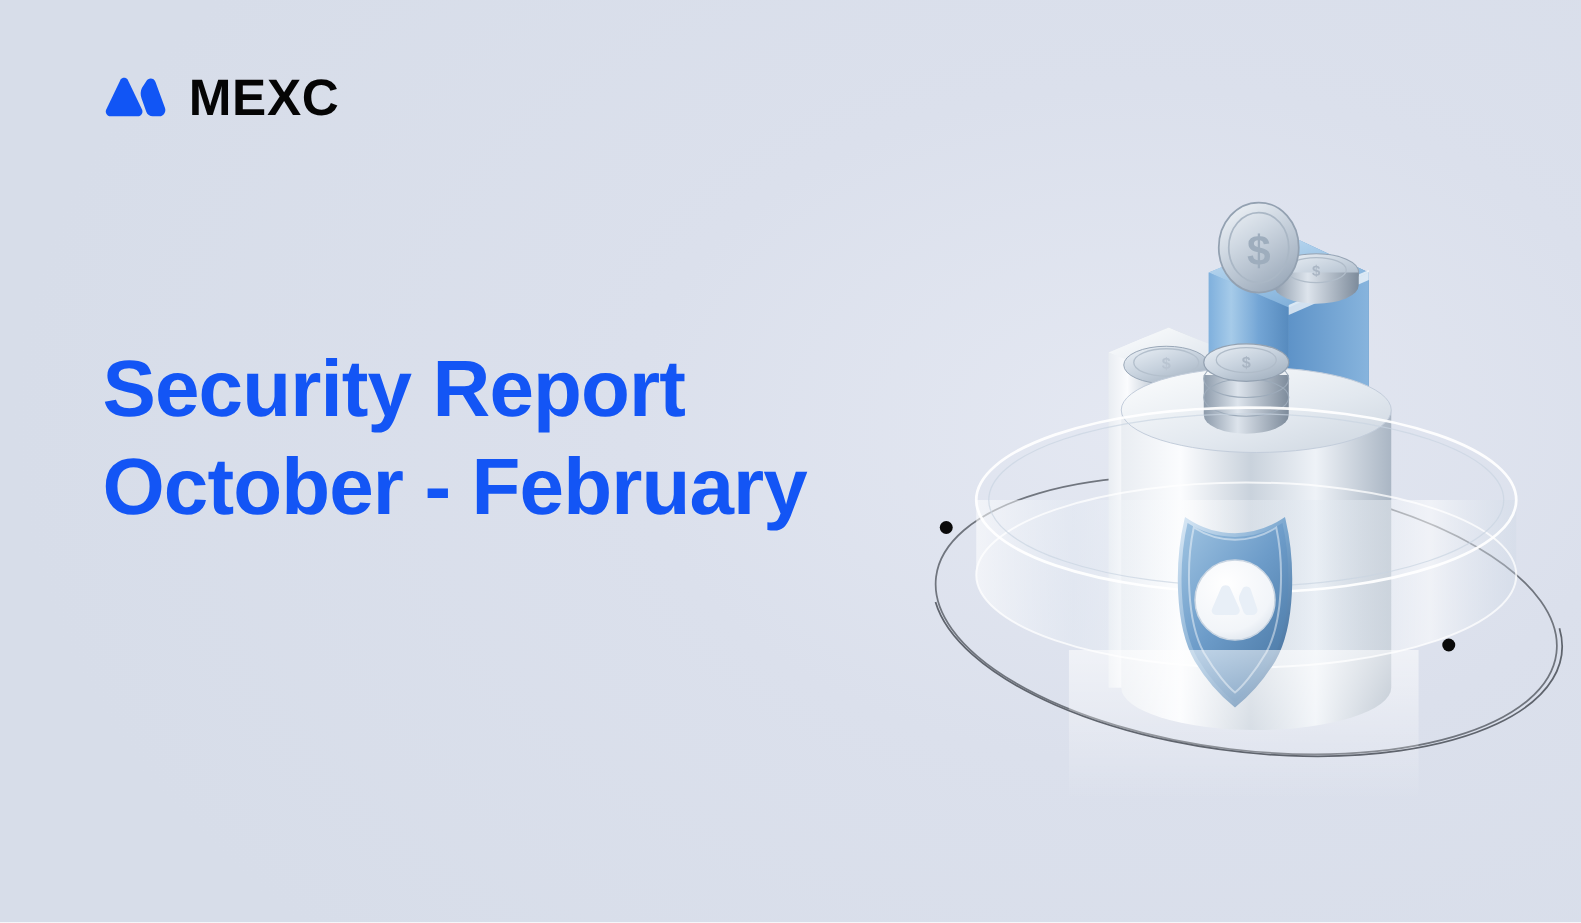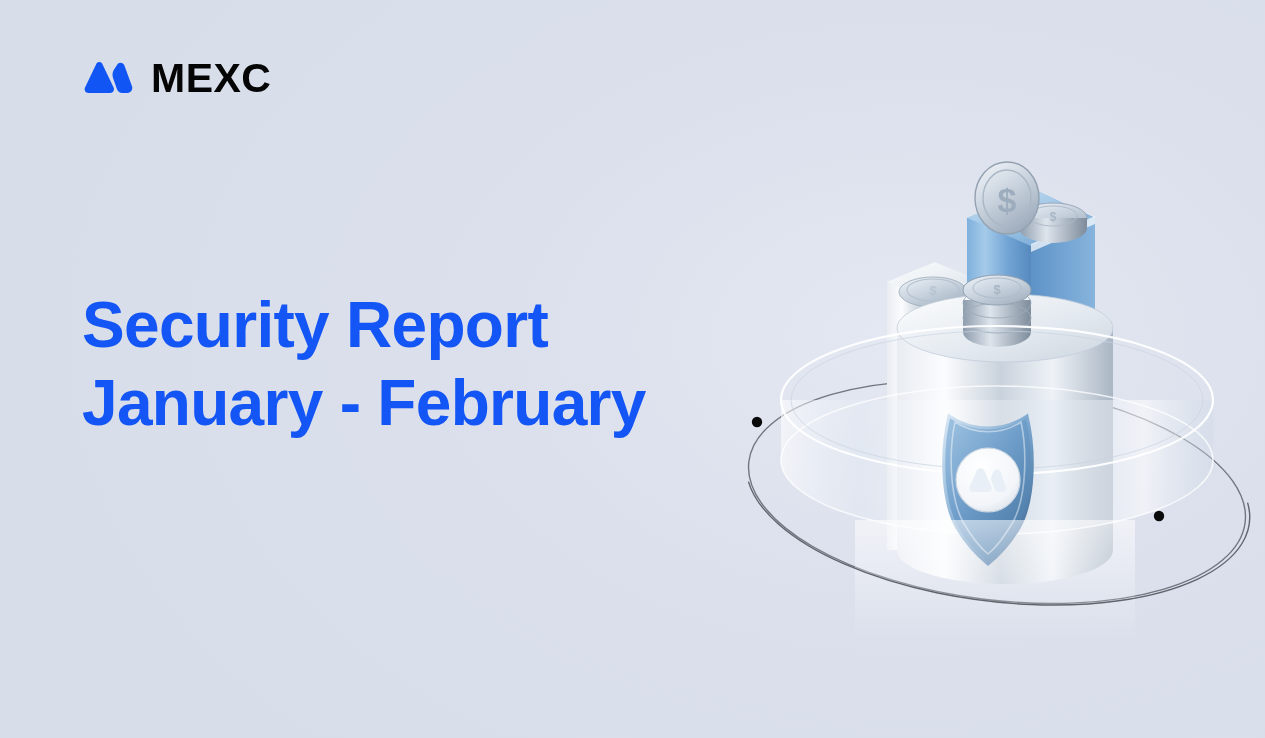--- a/index.html
+++ b/index.html
@@ -35,21 +35,20 @@
     color:#050505;
     line-height:1;
     font-family:"Liberation Sans", sans-serif;
   }
 
   
   .headline {
     position:absolute;
     left:82px; top:272px;
     width:700px;
-    margin-top:14px;
   }
   .headline-line {
     display:block;
     font-size:64px;
     font-weight:700;
     line-height:78px;
     letter-spacing:-0.7px;
     color:#1355F5;
     white-space:nowrap;
     font-family:"Liberation Sans", sans-serif;
@@ -73,21 +72,21 @@
       <svg class="logo-mark" viewBox="0 0 54 34" aria-hidden="true">
         <path d="M16.5 2.6 C17.8 0.6 20.8 0.6 22.1 2.6 L33.6 26.5 C34.8 29.0 33.0 32.0 30.2 32.0 L8.4 32.0 C5.6 32.0 3.8 29.0 5.0 26.5 Z" fill="#1155F5"></path>
         <path d="M37.0 4.0 C38.6 0.9 43.2 1.2 44.4 4.5 L52.0 25.3 C53.1 28.3 50.9 32.0 47.6 32.0 L42.2 32.0 C39.9 32.0 37.8 30.5 37.0 28.3 L33.2 17.6 C32.2 14.8 32.3 11.8 33.6 9.2 Z" fill="#1155F5"></path>
       </svg>
     </span>
     <span class="logo-text">MEXC</span>
   </div>
 
   <h1 class="headline">
     <span class="headline-line">Security Report</span>
-    <span class="headline-line">January - February</span>
+    <span class="headline-line">October - February</span>
   </h1>
 
   <div class="illustration">
     <svg viewBox="0 0 520 450" aria-hidden="true">
       <defs>
 
         <linearGradient id="silverSide" x1="0" y1="0" x2="1" y2="0">
           <stop offset="0%" stop-color="#e9edf2"></stop>
           <stop offset="22%" stop-color="#fbfcfe"></stop>
           <stop offset="48%" stop-color="#c9d2dc"></stop>

